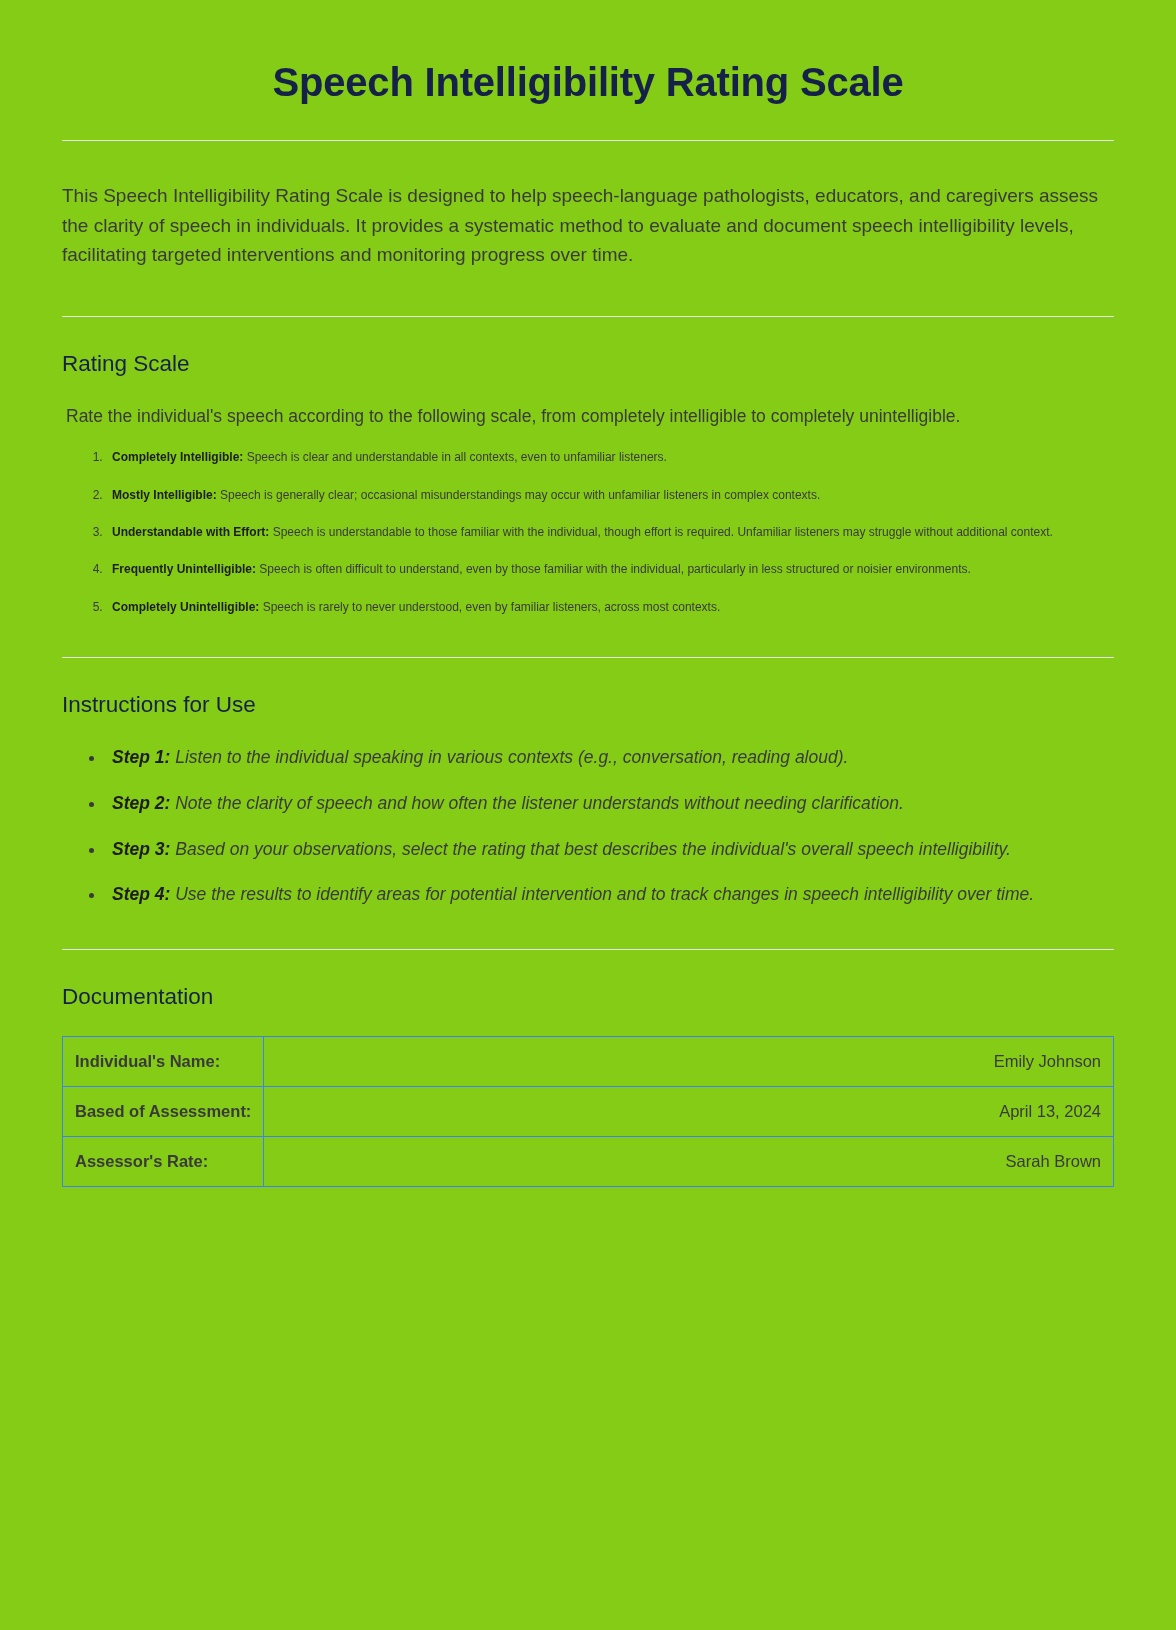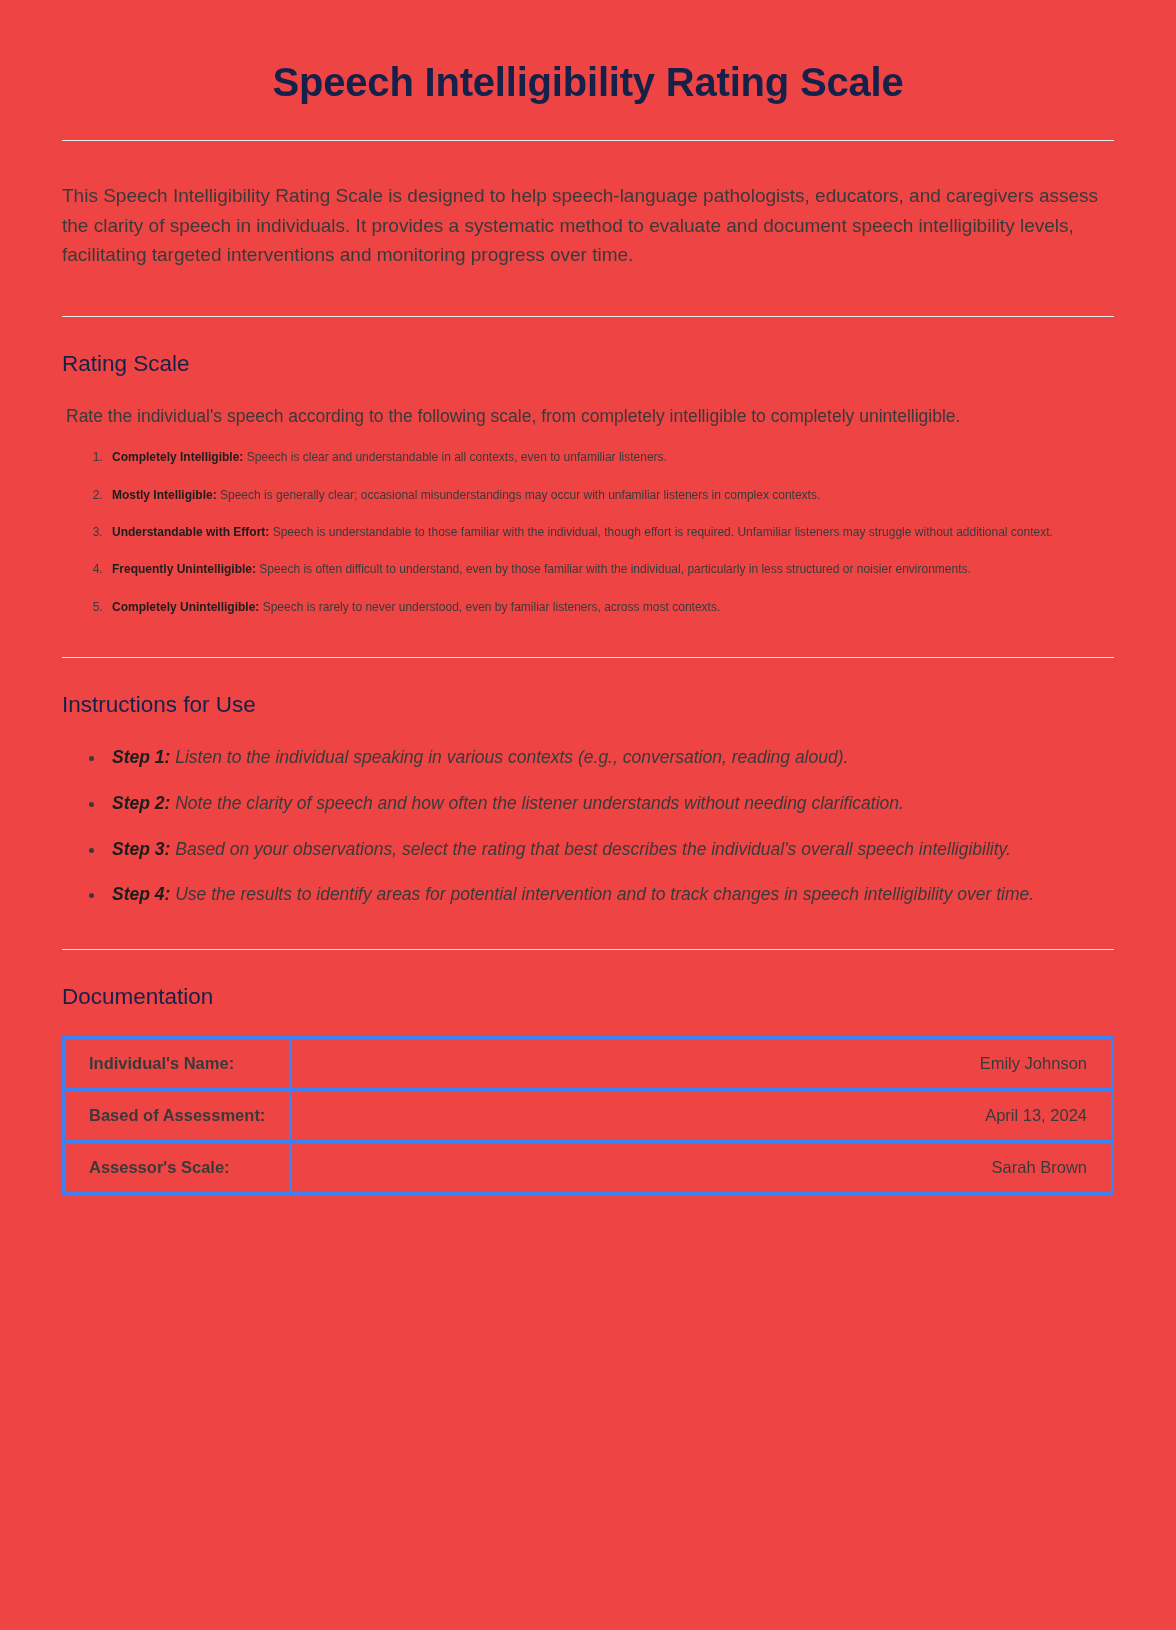--- a/index.html
+++ b/index.html
@@ -8,21 +8,21 @@
     width: 1176px;
     min-height: 1630px;
     background: #fdfdfc;
     font-family: "Liberation Sans", sans-serif;
     color: #333333;
   }
   .page {
     width: 1176px;
     min-height: 1630px;
     padding: 40px 62px 60px 62px;
-    background: #ef4444;
+    background: #84cc16;
   }
   h1.doc-title {
     text-align: center;
     font-size: 40px;
     line-height: 1.2;
     font-weight: bold;
     color: #16214a;
     margin: 18px 0 34px 0;
     letter-spacing: -0.2px;
   }
@@ -75,22 +75,22 @@
     padding-left: 6px;
     font-style: italic;
   }
   .lbl { font-weight: bold; color: #1d1d1d; }
   table.doc-table {
     width: 100%;
     border-collapse: collapse;
     margin-top: 24px;
   }
   table.doc-table td {
-    border: 3px solid #3b82f6;
-    padding: 15px 24px;
+    border: 1px solid #3b82f6;
+    padding: 15px 12px;
     font-size: 16.5px;
     color: #3a3a3a;
     vertical-align: middle;
   }
   td.field-label {
     width: 0;
     white-space: nowrap;
     padding-right: 0;
     border-right: 0;
     font-weight: bold;
@@ -166,21 +166,21 @@
       <tbody>
         <tr>
           <td class="field-label">Individual's Name:</td>
           <td class="field-value">Emily Johnson</td>
         </tr>
         <tr>
           <td class="field-label">Based of Assessment:</td>
           <td class="field-value">April 13, 2024</td>
         </tr>
         <tr>
-          <td class="field-label">Assessor's Scale:</td>
+          <td class="field-label">Assessor's Rate:</td>
           <td class="field-value">Sarah Brown</td>
         </tr>
       </tbody>
     </table>
   </section>
 
   <div class="spacer-bottom"></div>
 </div>
 
 </body></html>

